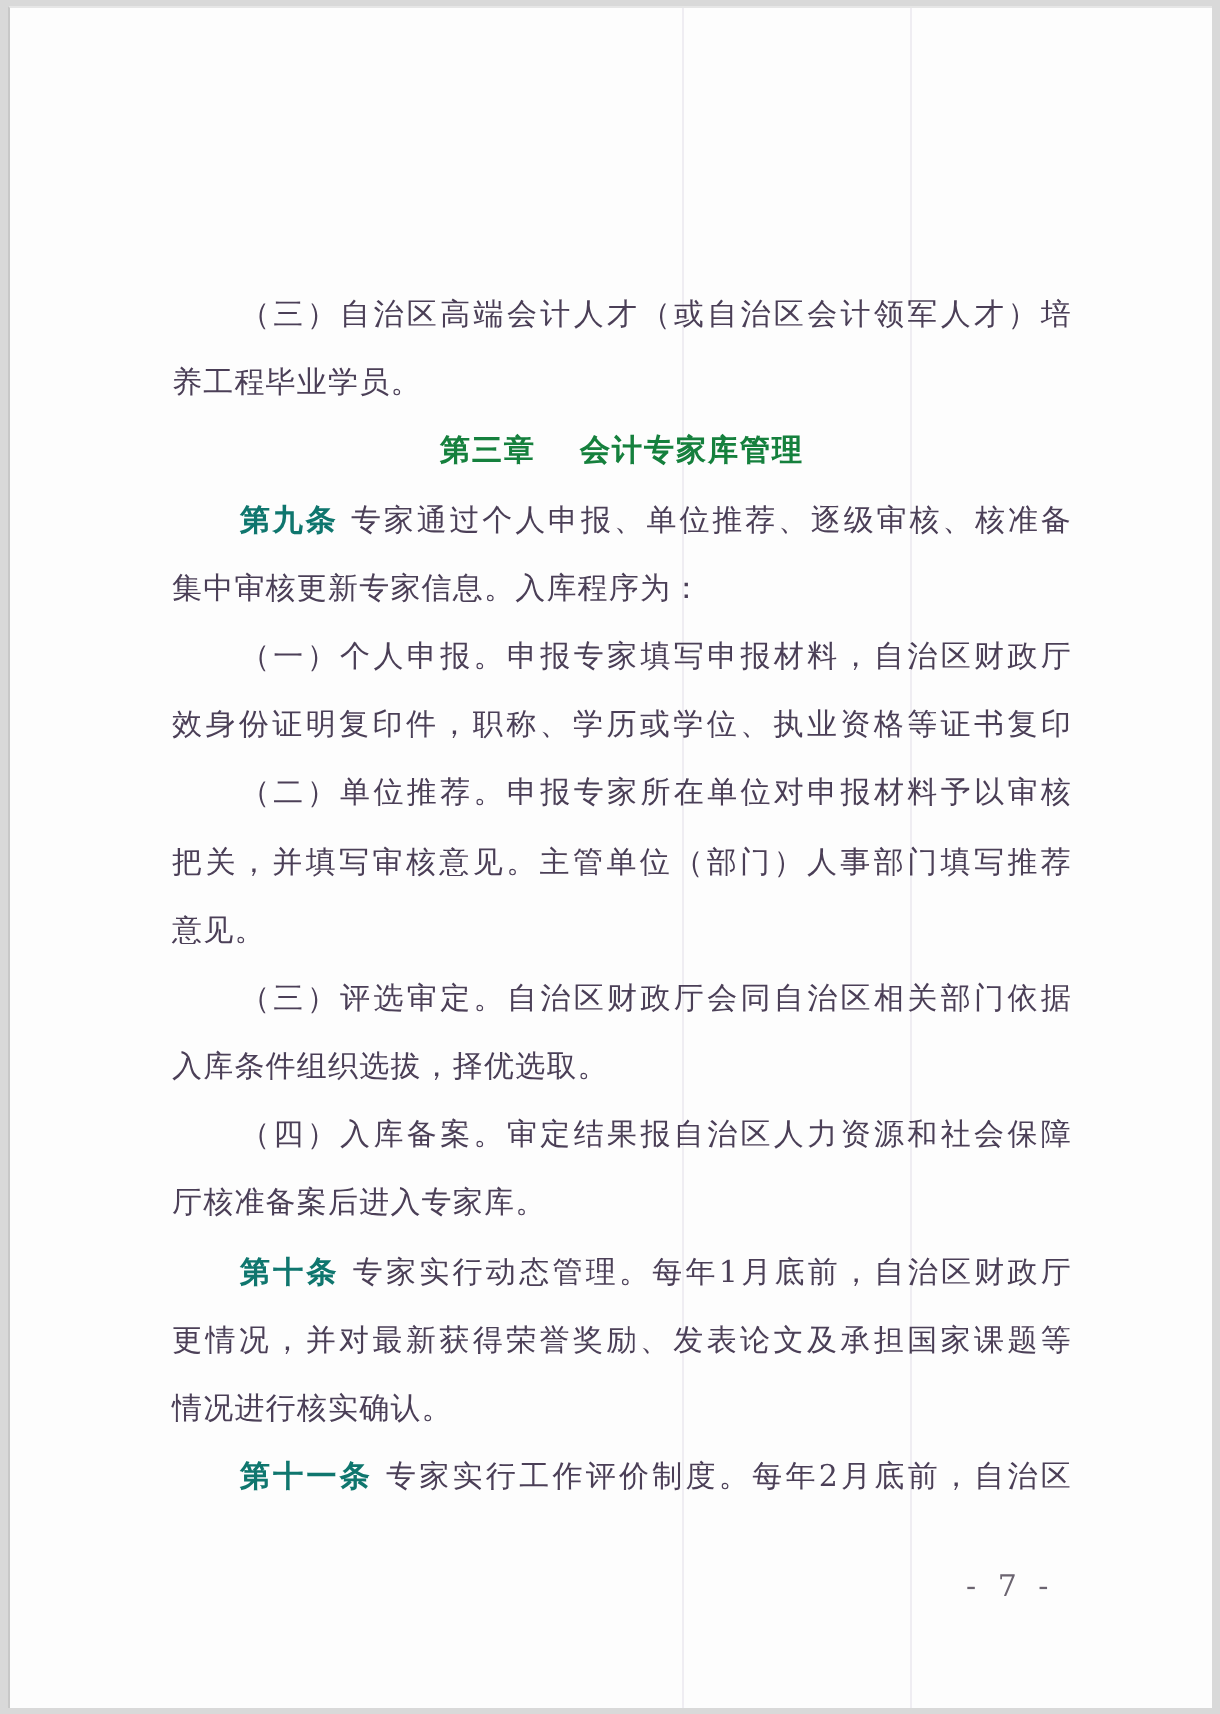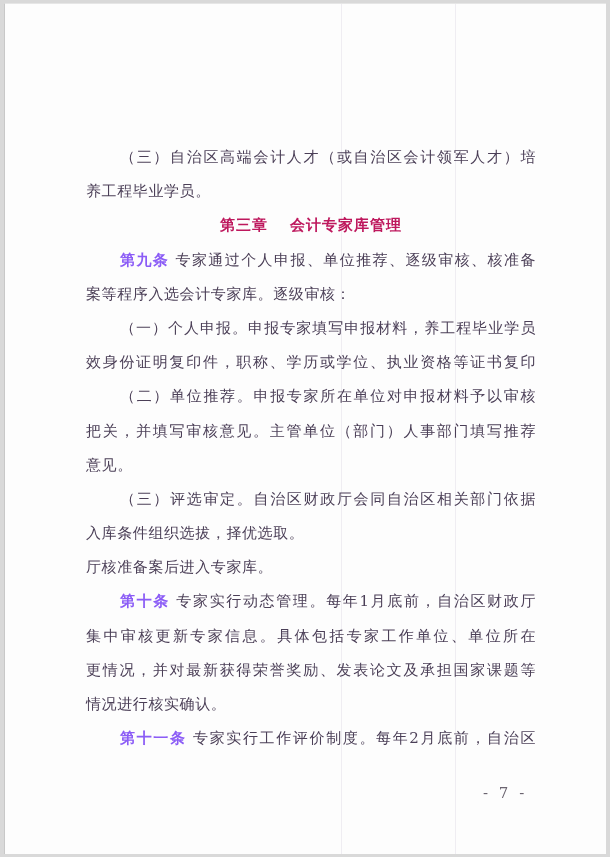--- a/index.html
+++ b/index.html
@@ -24,52 +24,52 @@
   .line {
     height:34.2px; line-height:34.2px;
     white-space:nowrap;
     text-align:justify; text-align-last:justify;
   }
   .line.last { text-align-last:left; }
   .indent { padding-left:34px; }
   .chapter {
     text-align:center; text-align-last:center;
     font-family:"DejaVu Sans", "Liberation Sans", sans-serif;
-    font-weight:bold; color:#be185d; letter-spacing:1px;
+    font-weight:bold; color:#15803d; letter-spacing:1px;
   }
-  .art { font-family:"DejaVu Sans", "Liberation Sans", sans-serif; font-weight:bold; color:#8b5cf6; }
+  .art { font-family:"DejaVu Sans", "Liberation Sans", sans-serif; font-weight:bold; color:#0f766e; }
   .gap { display:inline-block; width:22px; }
   .page-num {
     position:absolute; left:478px; top:780px;
     color:#6b6470; font-size:15px; letter-spacing:3px;
   }
   .vline { position:absolute; top:0; bottom:0; width:1px; background:#efedf2; }
 </style>
 </head>
 <body>
 
 <div class="page">
   <div class="vline" style="left:336px"></div>
   <div class="vline" style="left:450px"></div>
 
   <div class="body-text" id="body">
       <div class="line indent"><span>（三）自治区高端会计人才（或自治区会计领军人才）培</span></div>
       <div class="line last"><span>养工程毕业学员。</span></div>
       <div class="line chapter"><span>第三章</span><span class="gap"></span><span>会计专家库管理</span></div>
       <div class="line indent"><span class="art">第九条</span><span> </span><span>专家通过个人申报、单位推荐、逐级审核、核准备</span></div>
-      <div class="line last"><span>案等程序入选会计专家库。逐级审核：</span></div>
-      <div class="line indent"><span>（一）个人申报。申报专家填写申报材料，养工程毕业学员</span></div>
+      <div class="line last"><span>集中审核更新专家信息。入库程序为：</span></div>
+      <div class="line indent"><span>（一）个人申报。申报专家填写申报材料，自治区财政厅</span></div>
       <div class="line"><span>效身份证明复印件，职称、学历或学位、执业资格等证书复印</span></div>
       <div class="line indent"><span>（二）单位推荐。申报专家所在单位对申报材料予以审核</span></div>
       <div class="line"><span>把关，并填写审核意见。主管单位（部门）人事部门填写推荐</span></div>
       <div class="line last"><span>意见。</span></div>
       <div class="line indent"><span>（三）评选审定。自治区财政厅会同自治区相关部门依据</span></div>
       <div class="line last"><span>入库条件组织选拔，择优选取。</span></div>
+      <div class="line indent"><span>（四）入库备案。审定结果报自治区人力资源和社会保障</span></div>
       <div class="line last"><span>厅核准备案后进入专家库。</span></div>
       <div class="line indent"><span class="art">第十条</span><span> </span><span>专家实行动态管理。每年1月底前，自治区财政厅</span></div>
-      <div class="line"><span>集中审核更新专家信息。具体包括专家工作单位、单位所在</span></div>
       <div class="line"><span>更情况，并对最新获得荣誉奖励、发表论文及承担国家课题等</span></div>
       <div class="line last"><span>情况进行核实确认。</span></div>
       <div class="line indent"><span class="art">第十一条</span><span> </span><span>专家实行工作评价制度。每年2月底前，自治区</span></div>
     </div>
 
   <div class="page-num">- 7 -</div>
 </div>
 
 </body></html>

